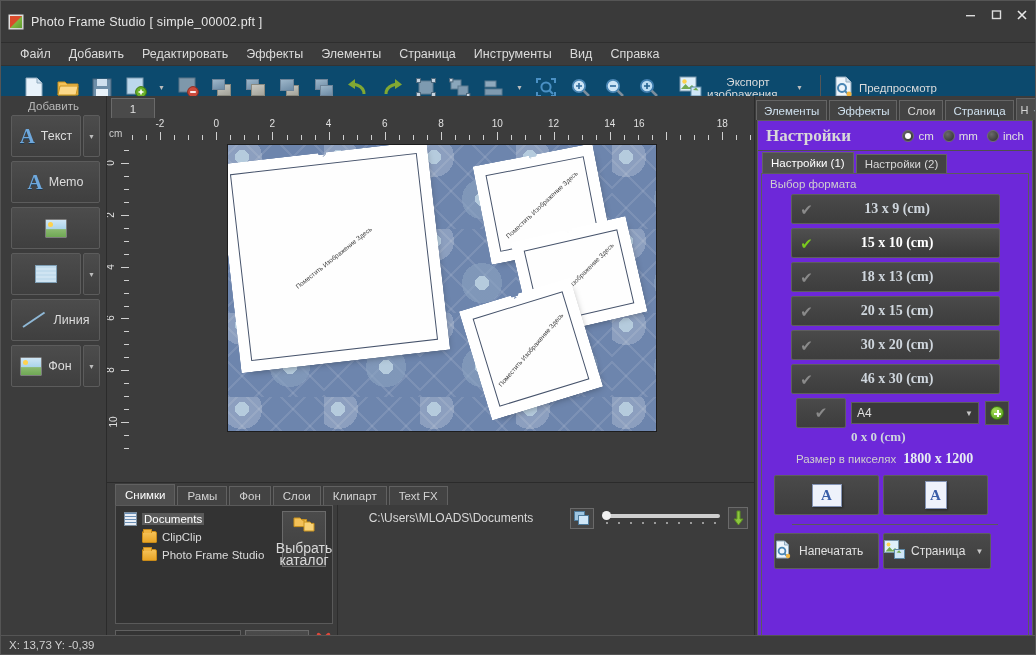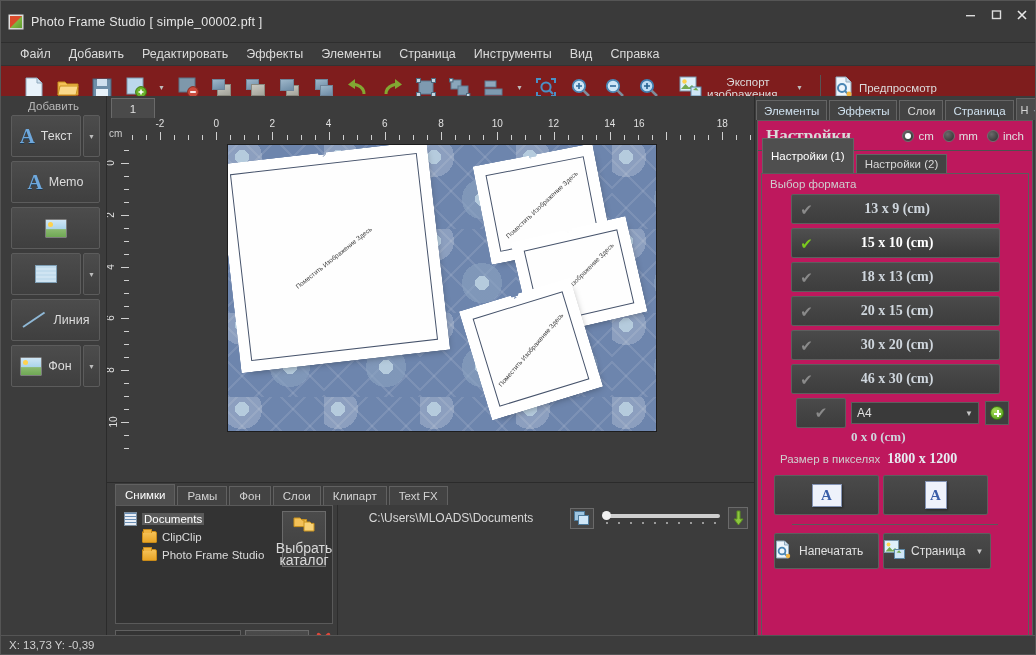--- a/index.html
+++ b/index.html
@@ -53,21 +53,21 @@
     display: flex; align-items: center; padding-left: 10px;
     border-bottom: 1px solid #333;
   }
   .menu-item {
     padding: 3px 9px; color: #dcdcdc; font-size: 12.5px;
     white-space: nowrap;
   }
 
   
   #toolbar {
-    height: 44px; background: #7f1d1d;
+    height: 44px; background: #0c4a6e;
     display: flex; align-items: center; padding-left: 18px;
     border-bottom: 1px solid #2b2b2b;
   }
   .tb-btn {
     width: 30px; height: 32px; margin-right: 4px;
     display: flex; align-items: center; justify-content: center;
     flex: none;
   }
   .tb-arrow {
     width: 13px; height: 32px; margin-right: 5px;
@@ -364,21 +364,21 @@
   }
   .rtab.plain { color: #d8d8d8; }
   #rtabnav {
     margin-left: auto; height: 22px; display: flex; align-items: center;
     background: #4c4c4c; border: 1px solid #646464; border-bottom: none;
     padding: 0 4px; gap: 5px; color: #d8d8d8; font-size: 11px;
   }
   #rtabnav .arr { color: #9aa7b3; font-size: 9px; }
   #rbody {
     flex: 1; border: 1px solid #5c5c5c; margin: 0 2px 2px 2px;
-    background: #be185d; display: flex; flex-direction: column; min-height: 0;
+    background: #6d28d9; display: flex; flex-direction: column; min-height: 0;
   }
   #rheader {
     height: 30px; display: flex; align-items: center; padding: 0 8px;
     border-bottom: 1px solid #4f4f4f;
   }
   #rtitle {
     font-size: 17px; font-weight: bold; color: #d8d8d8;
     font-family: "Liberation Serif", serif;
   }
   #units { margin-left: auto; display: flex; align-items: center; gap: 9px; }
@@ -393,21 +393,21 @@
     width: 6px; height: 6px; border-radius: 50%; background: #ffffff;
   }
   #stabs {
     height: 22px; display: flex; align-items: flex-end; padding-left: 4px;
   }
   .stab {
     height: 19px; padding: 0 8px; margin-right: 2px;
     background: #434343; border: 1px solid #646464; border-bottom: none;
     display: flex; align-items: center; color: #d8d8d8; font-size: 11.5px;
   }
-  .stab.active { background: #4f4f4f; height: 35px; color: #fff; }
+  .stab.active { background: #4f4f4f; height: 21px; color: #fff; }
   #sbox {
     flex: 1; border: 1px solid #5c5c5c; margin: 0 3px 3px 3px;
     padding: 4px 8px; min-height: 0;
   }
   #formatlabel { font-size: 11.5px; color: #cfcfcf; margin-bottom: 4px; }
   .fmt {
     height: 30px; margin: 0 auto 4px auto; width: 209px;
     background: linear-gradient(180deg,#4a4a4a 0%,#3d3d3d 100%);
     border: 1px solid #5e5e5e; border-radius: 2px;
     display: flex; align-items: center; position: relative;
@@ -455,21 +455,21 @@
     content:""; position:absolute; background:#fff;
   }
   .greenplus::before { left:3px; top:5.5px; width:7px; height:2px; }
   .greenplus::after { left:5.5px; top:3px; width:2px; height:7px; }
   #zerosize {
     margin-left: 81px; margin-top: 1px;
     font-family: "Liberation Serif", serif;
     font-size: 13px; font-weight: bold; color: #cfd6dd;
   }
   #pxrow {
-    margin-top: 6px; margin-left: 10px;
+    margin-top: 6px; margin-left: 26px;
     display: flex; align-items: baseline; gap: 7px;
   }
   #pxlabel { font-size: 11.5px; color: #cfcfcf; }
   #pxvalue {
     font-family: "Liberation Serif", serif;
     font-size: 14px; font-weight: bold; color: #e6ecf2;
   }
   #orientrow { display: flex; gap: 4px; margin-top: 8px; margin-left: 4px; }
   .orientbtn {
     width: 105px; height: 40px;

